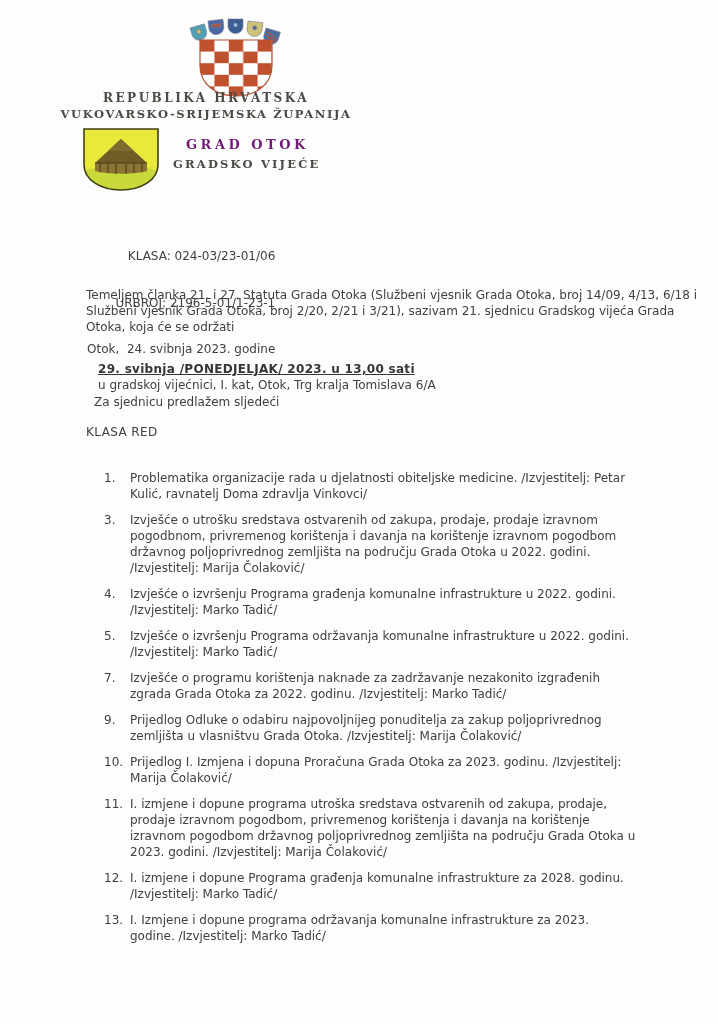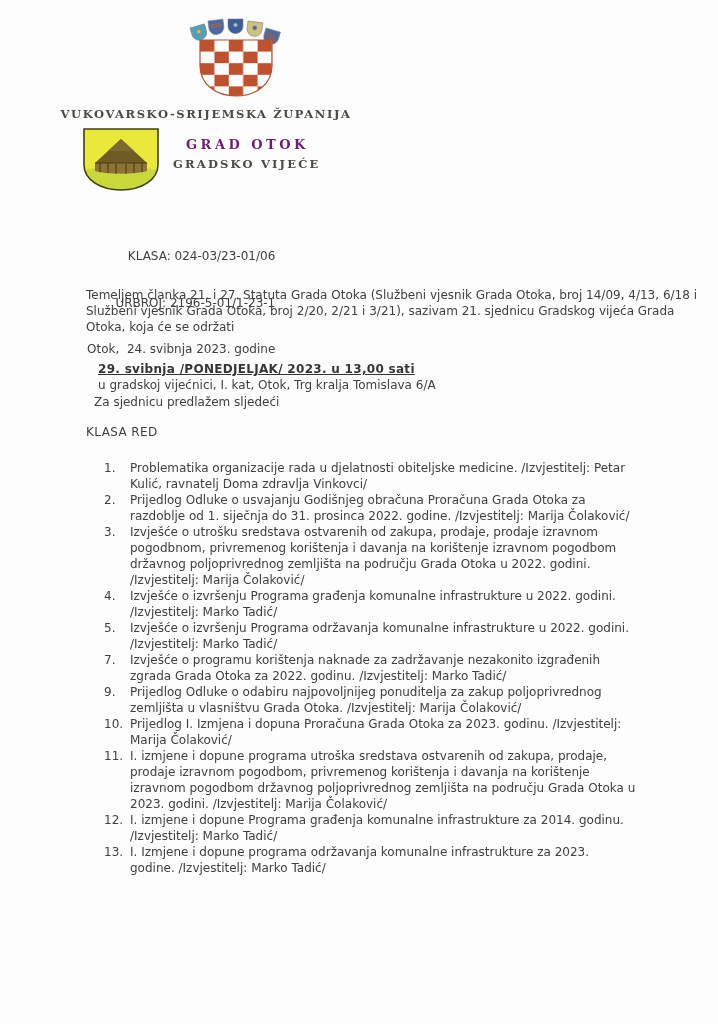--- a/index.html
+++ b/index.html
@@ -51,21 +51,21 @@
   .session { position: absolute; left: 86px; top: 349px; margin: 12px; }
   .session-datetime { font-weight: 700; text-decoration: underline; color: #353535; letter-spacing: 0.3px; }
   .proposal { position: absolute; left: 94px; top: 394px; margin: 0; }
   .agenda-title { position: absolute; left: 86px; top: 424px; margin: 0; font-weight: 400; font-size: 12px; letter-spacing: 0.4px; }
 
   
   .agenda {
     position: absolute; left: 104px; top: 460px; width: 532px;
     margin: 0; padding: 0; list-style: none;
   }
-  .agenda li { padding-left: 26px; text-indent: -26px; }
+  .agenda li { padding-left: 26px; text-indent: -26px; margin-top: 10px; }
   .agenda li .num { display: inline-block; width: 26px; text-indent: 0; }
   .agenda li .txt { }
 </style>
 </head>
 <body>
 
 <div class="page">
 
   <div class="coa-croatia">
     <svg width="100" height="84" viewBox="0 0 100 84" aria-hidden="true">
@@ -101,20 +101,21 @@
           <path d="M0,0 h15 v7 c0,4.5 -3.5,7.5 -7.5,7.5 c-4,0 -7.5,-3 -7.5,-7.5 z" fill="#4a6da0"></path>
           <path d="M2,3 l11,5 M2,7 l11,4" stroke="#b4503a" stroke-width="1.4"></path>
         </g>
       </g>
 
       <rect x="14" y="24" width="72" height="58" fill="url(#chk)" clip-path="url(#shieldclip)"></rect>
       <path d="M14,24 h72 v26 c0,18 -16,30 -36,30 c-20,0 -36,-12 -36,-30 z" fill="none" stroke="#b5512f" stroke-width="1.2"></path>
     </svg>
   </div>
 
+  <div class="rep-line1">REPUBLIKA HRVATSKA</div>
   <div class="rep-line2">VUKOVARSKO-SRIJEMSKA ŽUPANIJA</div>
 
   <div class="coa-otok">
     <svg width="82" height="68" viewBox="0 0 82 68" aria-hidden="true">
       <defs>
         <clipPath id="oclip">
           <path d="M4,3 h74 v36 c0,15 -17,25 -37,25 c-20,0 -37,-10 -37,-25 z"></path>
         </clipPath>
       </defs>
       <path d="M4,3 h74 v36 c0,15 -17,25 -37,25 c-20,0 -37,-10 -37,-25 z" fill="#e9e83b"></path>
@@ -146,25 +147,24 @@
     <span class="session-datetime">29. svibnja /PONEDJELJAK/ 2023. u 13,00 sati</span><br>
     <span>u gradskoj vijećnici, I. kat, Otok, Trg kralja Tomislava 6/A</span>
   </p>
 
   <p class="proposal">Za sjednicu predlažem sljedeći</p>
 
   <p class="agenda-title">KLASA RED</p>
 
   <ol class="agenda">
       <li><span class="num">1.</span><span class="txt">Problematika organizacije rada u djelatnosti obiteljske medicine. /Izvjestitelj: Petar Kulić, ravnatelj Doma zdravlja Vinkovci/</span></li>
-      <li><span class="num">2.</span><span class="txt">Prijedlog Odluke o usvajanju Godišnjeg obračuna Proračuna Grada Otoka za razdoblje od 1. siječnja do 31. prosinca 2022. godine. /Izvjestitelj: Marija Čolaković/</span></li>
       <li><span class="num">3.</span><span class="txt">Izvješće o utrošku sredstava ostvarenih od zakupa, prodaje, prodaje izravnom pogodbnom, privremenog korištenja i davanja na korištenje izravnom pogodbom državnog poljoprivrednog zemljišta na području Grada Otoka u 2022. godini. /Izvjestitelj: Marija Čolaković/</span></li>
       <li><span class="num">4.</span><span class="txt">Izvješće o izvršenju Programa građenja komunalne infrastrukture u 2022. godini. /Izvjestitelj: Marko Tadić/</span></li>
       <li><span class="num">5.</span><span class="txt">Izvješće o izvršenju Programa održavanja komunalne infrastrukture u 2022. godini. /Izvjestitelj: Marko Tadić/</span></li>
       <li><span class="num">7.</span><span class="txt">Izvješće o programu korištenja naknade za zadržavanje nezakonito izgrađenih zgrada Grada Otoka za 2022. godinu. /Izvjestitelj: Marko Tadić/</span></li>
       <li><span class="num">9.</span><span class="txt">Prijedlog Odluke o odabiru najpovoljnijeg ponuditelja za zakup poljoprivrednog zemljišta u vlasništvu Grada Otoka. /Izvjestitelj: Marija Čolaković/</span></li>
       <li><span class="num">10.</span><span class="txt">Prijedlog I. Izmjena i dopuna Proračuna Grada Otoka za 2023. godinu. /Izvjestitelj: Marija Čolaković/</span></li>
       <li><span class="num">11.</span><span class="txt">I. izmjene i dopune programa utroška sredstava ostvarenih od zakupa, prodaje, prodaje izravnom pogodbom, privremenog korištenja i davanja na korištenje izravnom pogodbom državnog poljoprivrednog zemljišta na području Grada Otoka u 2023. godini. /Izvjestitelj: Marija Čolaković/</span></li>
-      <li><span class="num">12.</span><span class="txt">I. izmjene i dopune Programa građenja komunalne infrastrukture za 2014. godinu. /Izvjestitelj: Marko Tadić/</span></li>
+      <li><span class="num">12.</span><span class="txt">I. izmjene i dopune Programa građenja komunalne infrastrukture za 2028. godinu. /Izvjestitelj: Marko Tadić/</span></li>
       <li><span class="num">13.</span><span class="txt">I. Izmjene i dopune programa održavanja komunalne infrastrukture za 2023. godine. /Izvjestitelj: Marko Tadić/</span></li>
     </ol>
 
 </div>
 
 </body></html>

